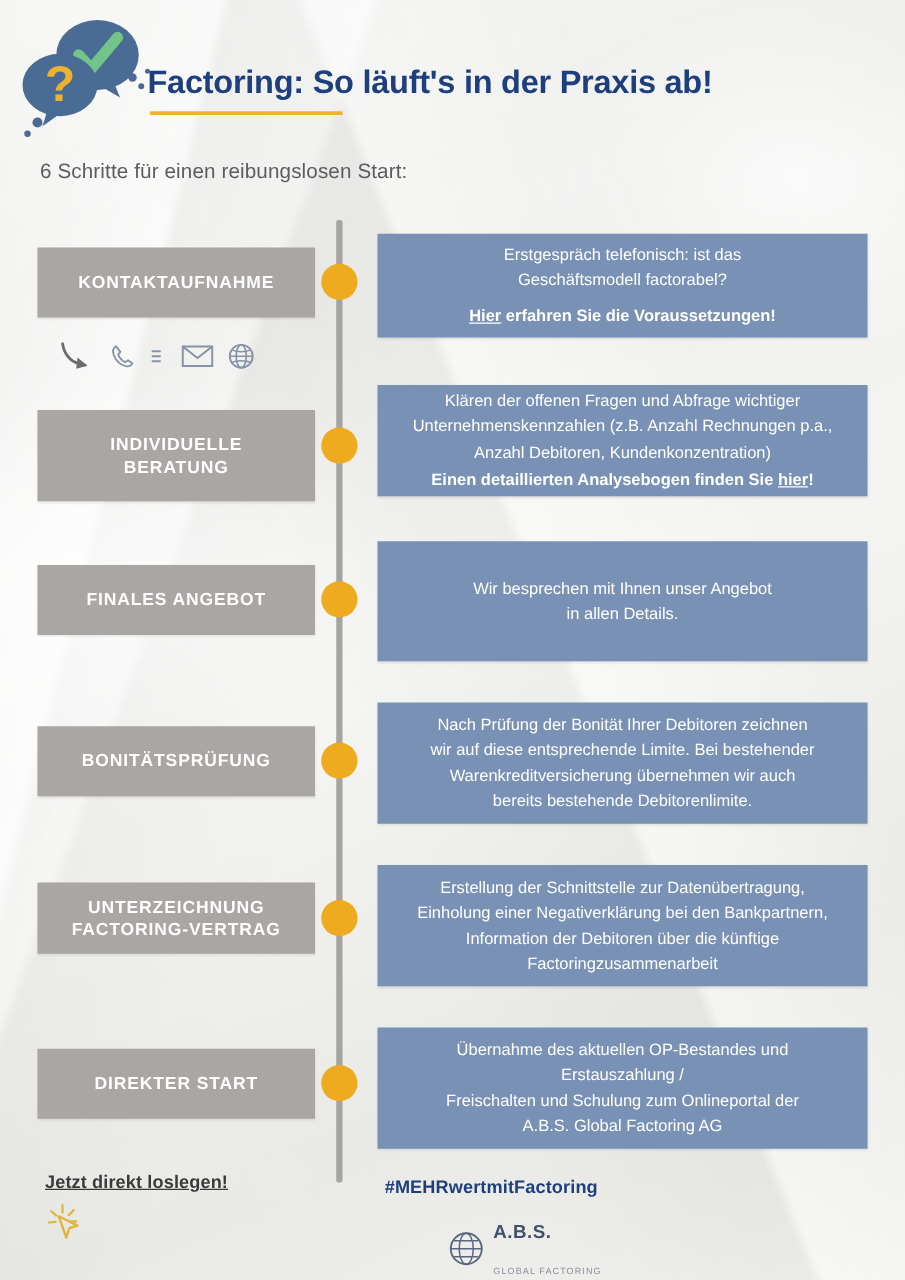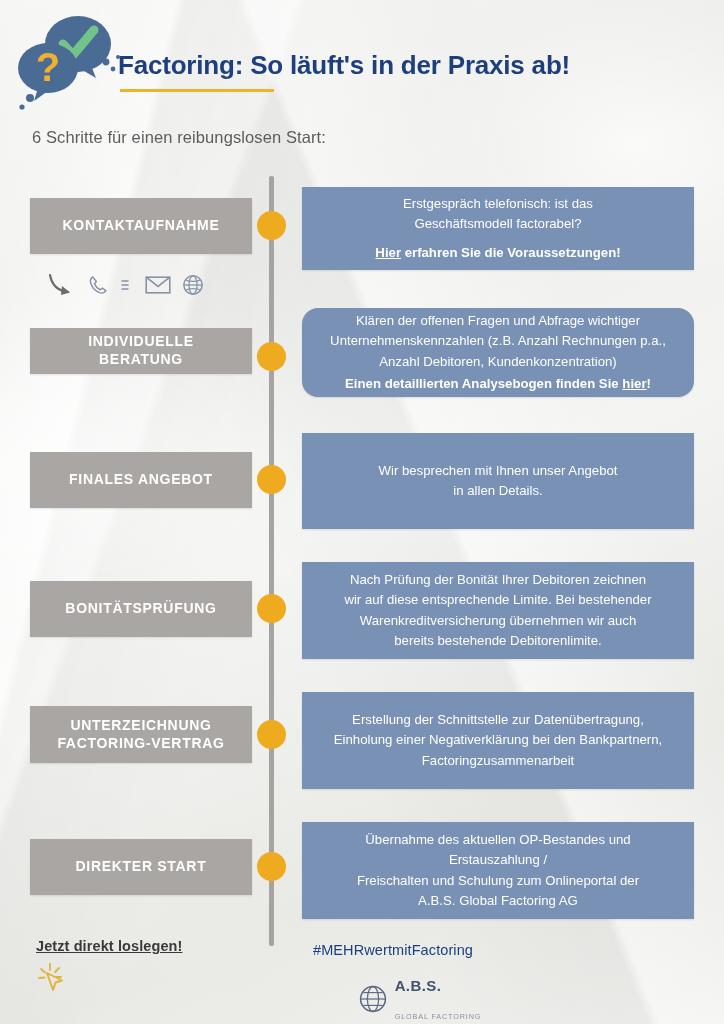--- a/index.html
+++ b/index.html
@@ -191,21 +191,21 @@
   }
   .hashtag {
     position: absolute;
     left: 0;
     top: 942px;
     width: 724px;
     text-align: center;
     padding-left: 62px;
     box-sizing: border-box;
     font-size: 14.5px;
-    font-weight: normal;
+    font-weight: bold;
     color: #1d3f7e;
     letter-spacing: 0.1px;
   }
   .brand {
     position: absolute;
     left: 0;
     top: 978px;
     width: 724px;
     padding-left: 115px;
     box-sizing: border-box;
@@ -309,26 +309,26 @@
       <svg width="22" height="22" viewBox="0 0 24 24">
         <circle cx="12" cy="12" r="10" fill="none" stroke="#8793a5" stroke-width="1.6"></circle>
         <ellipse cx="12" cy="12" rx="4.4" ry="10" fill="none" stroke="#8793a5" stroke-width="1.4"></ellipse>
         <line x1="2" y1="12" x2="22" y2="12" stroke="#8793a5" stroke-width="1.4"></line>
         <path d="M4.2 6.5 C7.6 8.6, 16.4 8.6, 19.8 6.5" fill="none" stroke="#8793a5" stroke-width="1.2"></path>
         <path d="M4.2 17.5 C7.6 15.4, 16.4 15.4, 19.8 17.5" fill="none" stroke="#8793a5" stroke-width="1.2"></path>
       </svg>
     </div>
 
     <div class="step" style="top:0">
-      <div class="step-label" style="top:328px;height:46px;flex-direction:column;">
+      <div class="step-label" style="top:328px;height:73px;flex-direction:column;">
         <span>INDIVIDUELLE</span>
         <span>BERATUNG</span>
       </div>
       <div class="step-dot" style="top:342px;"></div>
-      <div class="step-box" style="top:308px;height:89px;border-radius:16px;">
+      <div class="step-box" style="top:308px;height:89px;">
         <span class="line">Klären der offenen Fragen und Abfrage wichtiger</span>
         <span class="line">Unternehmenskennzahlen (z.B. Anzahl Rechnungen p.a.,</span>
         <span class="line">Anzahl Debitoren, Kundenkonzentration)</span>
         <span class="emph" style="margin-top:2px;"><span>Einen detaillierten Analysebogen finden Sie </span><a class="lnk" href="#">hier</a><span>!</span></span>
       </div>
     </div>
 
     <div class="step" style="top:0">
       <div class="step-label" style="top:452px;height:56px;">
         <span>FINALES ANGEBOT</span>
@@ -355,20 +355,21 @@
 
     <div class="step" style="top:0">
       <div class="step-label" style="top:706px;height:57px;flex-direction:column;">
         <span>UNTERZEICHNUNG</span>
         <span>FACTORING-VERTRAG</span>
       </div>
       <div class="step-dot" style="top:720px;"></div>
       <div class="step-box" style="top:692px;height:97px;">
         <span class="line">Erstellung der Schnittstelle zur Datenübertragung,</span>
         <span class="line">Einholung einer Negativerklärung bei den Bankpartnern,</span>
+        <span class="line">Information der Debitoren über die künftige</span>
         <span class="line">Factoringzusammenarbeit</span>
       </div>
     </div>
 
     <div class="step" style="top:0">
       <div class="step-label" style="top:839px;height:56px;">
         <span>DIREKTER START</span>
       </div>
       <div class="step-dot" style="top:852px;"></div>
       <div class="step-box" style="top:822px;height:97px;">

